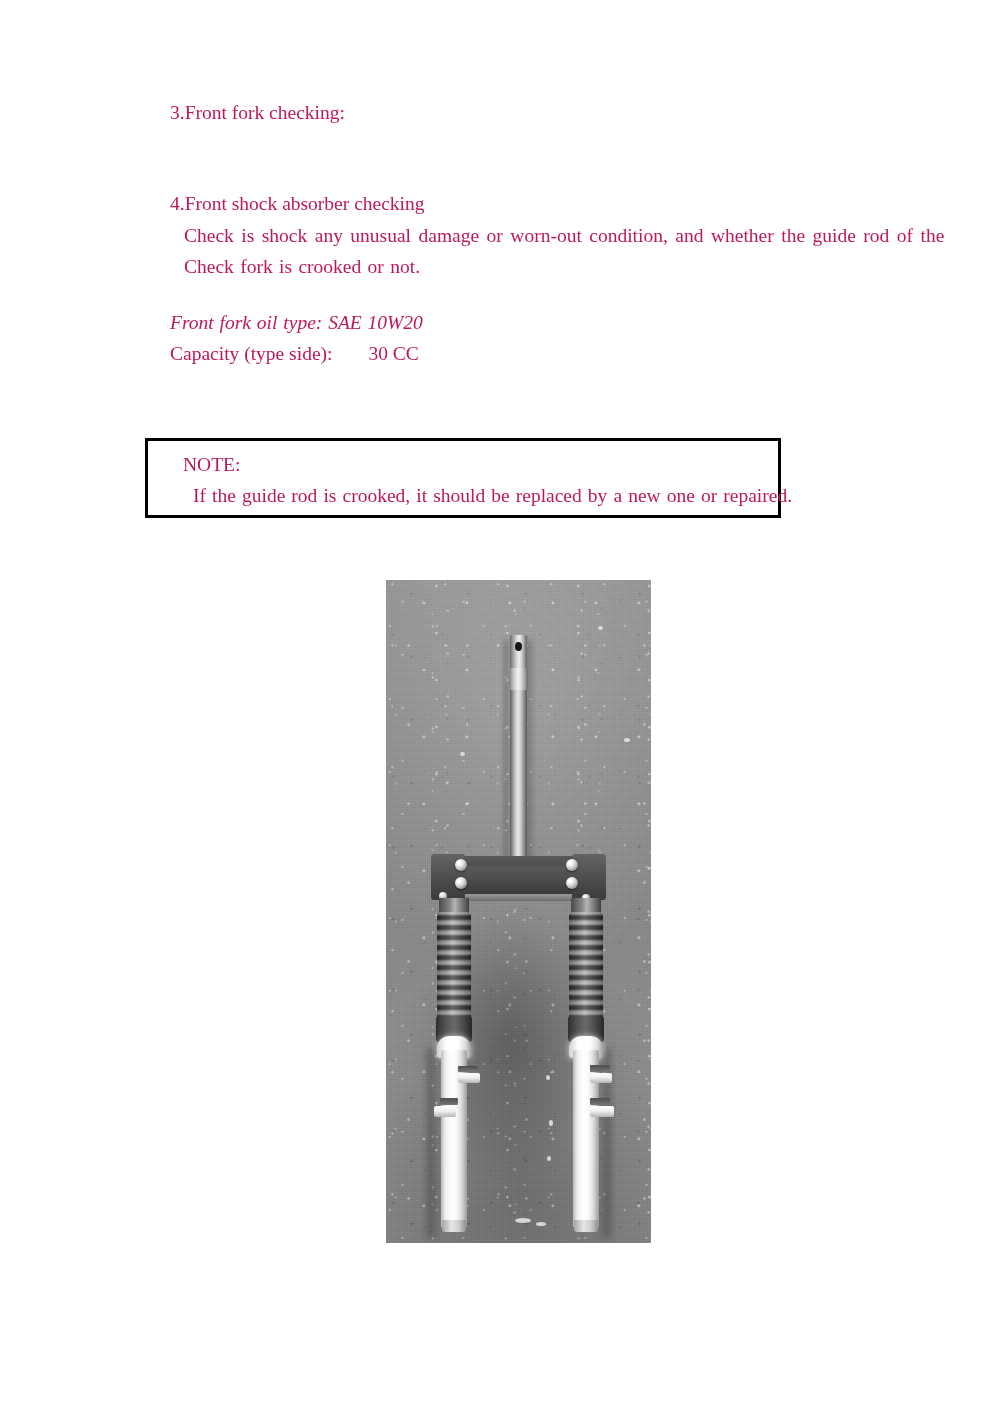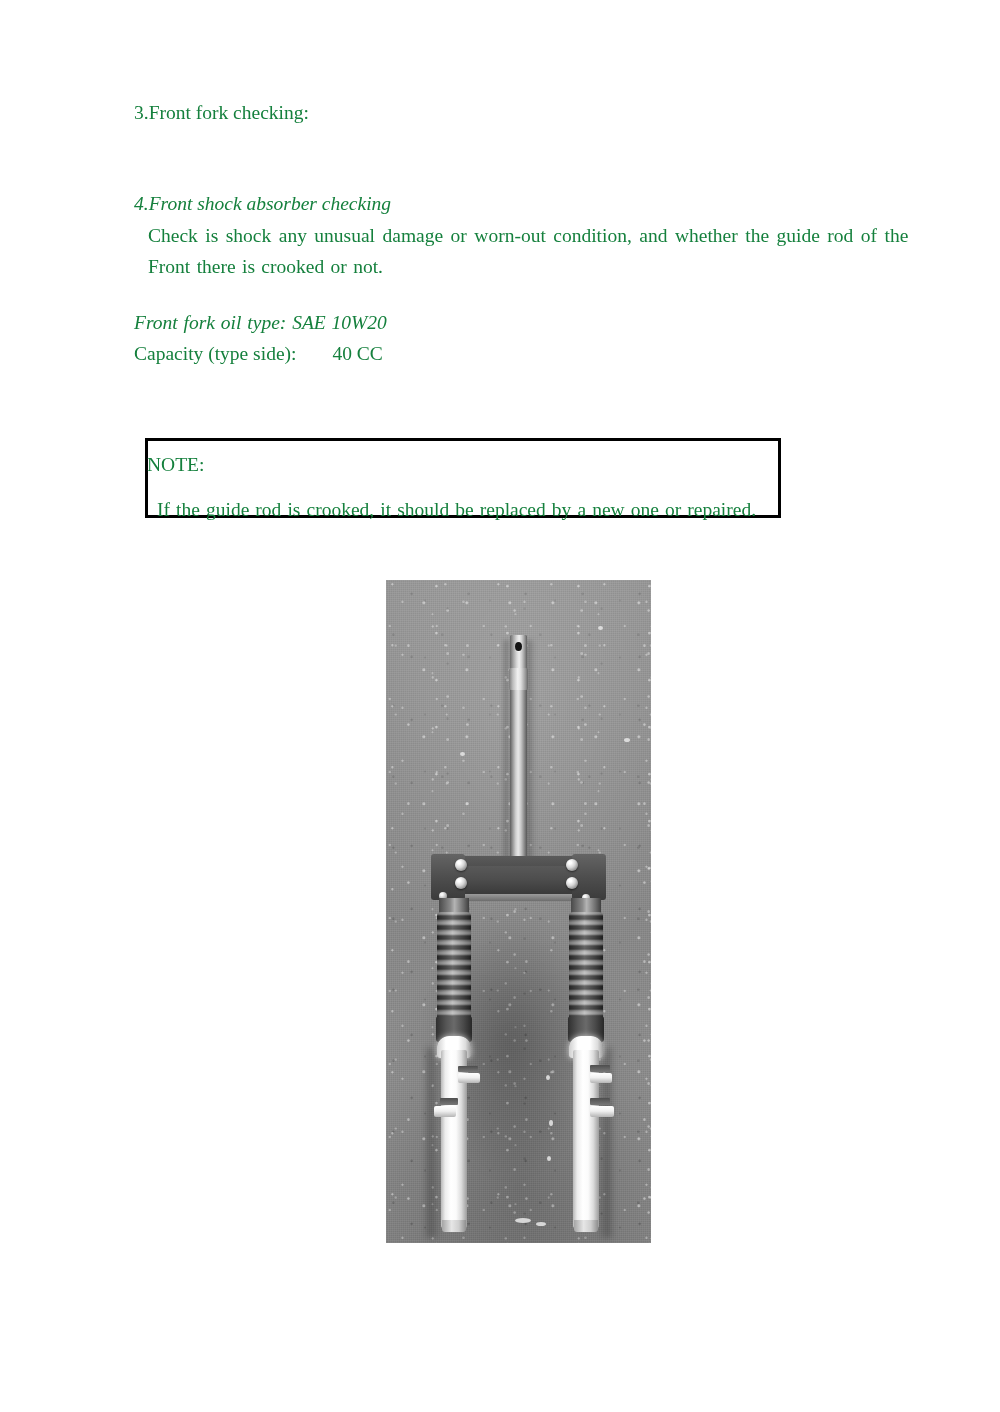--- a/index.html
+++ b/index.html
@@ -16,29 +16,30 @@
     overflow: hidden;
   }
 
   .page { position: absolute; inset: 0; }
 
   .txt {
     position: absolute;
     white-space: nowrap;
     font-size: 19.5px;
     line-height: 1;
-    color: #15803d;
+    color: #be185d;
+    margin-left: 36px;
   }
 
   
   #s3-heading { left: 134px; top: 103px; }
   #s3-body    { left: 148px; top: 134px; }
 
   
-  #s4-heading { left: 134px; top: 194px; font-style: italic; }
+  #s4-heading { left: 134px; top: 194px; }
   #s4-l1 {
     left: 148px; top: 226px;
     width: 752px;
     white-space: nowrap;
     text-align: justify;
     word-spacing: 2.6px;
   }
   #s4-l2 { left: 148px; top: 257px; word-spacing: 1.5px; }
 
   
@@ -51,21 +52,21 @@
     position: absolute;
     left: 145px;
     top: 438px;
     width: 636px;
     height: 80px;
     border: 3px solid #000000;
     background: #ffffff;
     box-sizing: border-box;
   }
   #note-title { left: 147px; top: 455px; }
-  #note-text  { left: 157px; top: 500px; word-spacing: 1.2px; }
+  #note-text  { left: 157px; top: 486px; word-spacing: 1.2px; }
 
   
   #photo {
     position: absolute;
     left: 386px;
     top: 580px;
     width: 265px;
     height: 663px;
     overflow: hidden;
     background: #8c8c8c;
@@ -293,25 +294,25 @@
 </style>
 </head>
 <body>
 
 <div class="page">
 
   <div class="txt" id="s3-heading">3.Front fork checking:</div>
 
   <div class="txt" id="s4-heading">4.Front shock absorber checking</div>
   <div class="txt" id="s4-l1">Check is shock any unusual damage or worn-out condition, and whether the guide rod of the</div>
-  <div class="txt" id="s4-l2">Front there is crooked or not.</div>
+  <div class="txt" id="s4-l2">Check fork is crooked or not.</div>
 
   <div class="txt" id="spec-oil">Front fork oil type: SAE 10W20</div>
   <div class="txt" id="spec-cap">
-    <span>Capacity (type side):</span><span class="gap"></span><span>40 CC</span>
+    <span>Capacity (type side):</span><span class="gap"></span><span>30 CC</span>
   </div>
 
   <div id="note-box"></div>
   <div class="txt" id="note-title">NOTE:</div>
   <div class="txt" id="note-text">If the guide rod is crooked, it should be replaced by a new one or repaired.</div>
 
   <div id="photo" aria-label="Black and white photograph of a motorcycle front fork assembly lying on a concrete floor, showing the steering stem guide rod, triple clamp with pinch bolts, ribbed rubber boots and polished fork sliders with brake caliper mounting lugs.">
 
     <div class="floor"></div>
     <div class="grit"></div>

